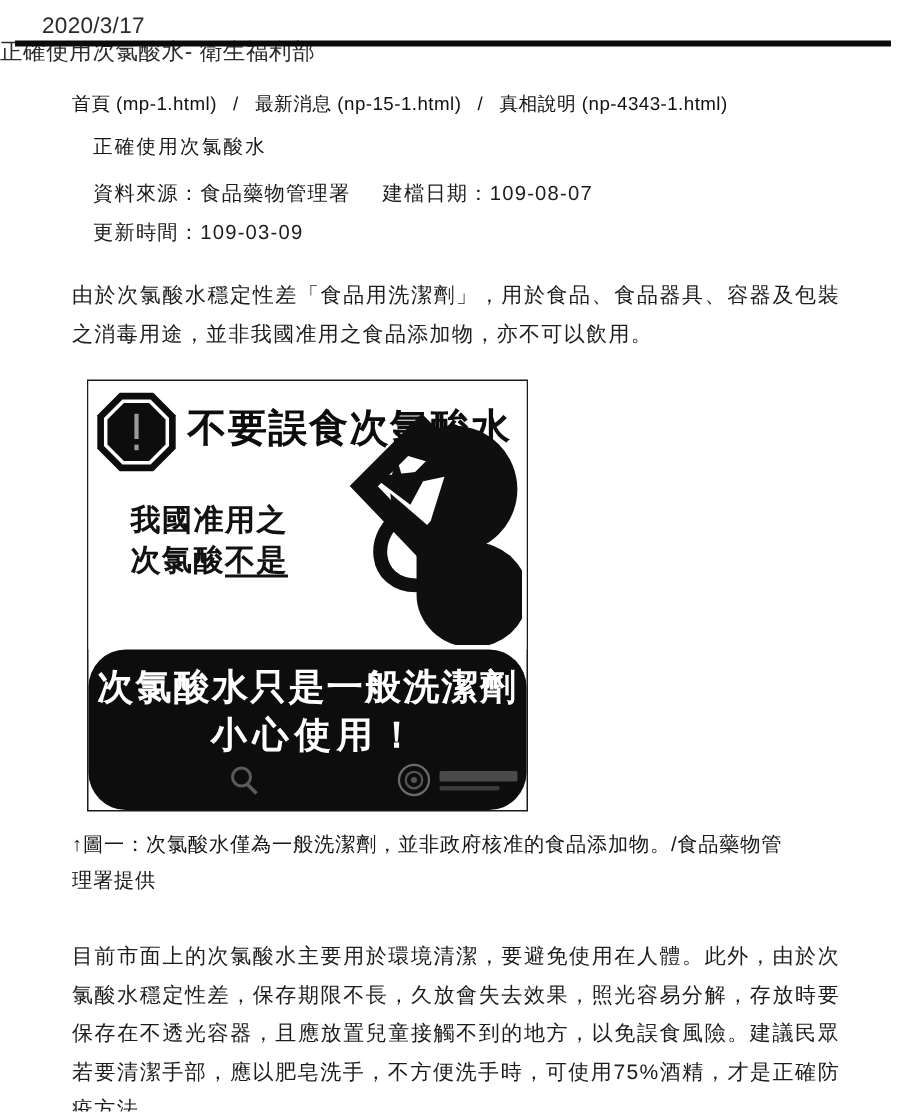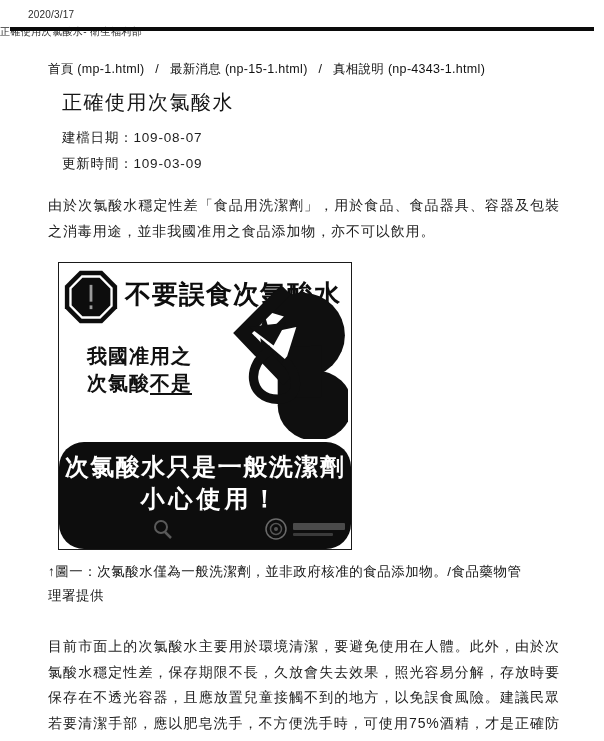--- a/index.html
+++ b/index.html
@@ -1,32 +1,32 @@
 <!DOCTYPE html>
 <html><head>
 <meta charset="utf-8">
 <style>
   * { margin: 0; padding: 0; box-sizing: border-box; }
   html, body { width: 604px; height: 741px; background: #ffffff; overflow: hidden; }
   body { font-family: "Liberation Sans", "DejaVu Sans", sans-serif; color: #1c1c1c; position: relative; }
 
   
-  .print-header { position: absolute; top: 7px; left: 0; width: 604px; height: 18px; font-size: 10px; color: #2b2b2b; }
+  .print-header { position: absolute; top: 7px; left: 0; width: 604px; height: 18px; font-size: 15px; color: #2b2b2b; }
   .print-date { position: absolute; left: 28px; top: 2px; letter-spacing: 0.2px; }
   .print-doc-title { position: absolute; left: 0; top: 18px; width: 100%; text-align: left; letter-spacing: 0.4px; }
   .print-rule { position: absolute; top: 27px; left: 10px; width: 584px; height: 4px; background: #0a0a0a; }
 
   
   .content { position: absolute; top: 48px; left: 48px; width: 516px; }
 
   .breadcrumb { font-size: 12.5px; letter-spacing: 0.3px; color: #111; white-space: nowrap; margin-top: 13px; }
   .breadcrumb a { color: #111; text-decoration: none; cursor: pointer; }
   .breadcrumb .sep { margin: 0 7px; }
 
-  .page-title { margin: 11px 0 0 14px; font-size: 20px; font-weight: 500; letter-spacing: 1.5px; color: #161616; }
+  .page-title { margin: 11px 0 0 14px; font-size: 13px; font-weight: 500; letter-spacing: 1.5px; color: #161616; }
 
   .meta { margin: 9px 0 0 14px; font-size: 13.5px; line-height: 26px; letter-spacing: 0.8px; }
   .meta-row { display: flex; }
   .meta-source { width: 193px; }
 
   .para { font-size: 14px; line-height: 25.5px; letter-spacing: 0.9px; width: 512px; text-align: justify; }
   .para1 { margin-top: 16px; }
   .para2 { margin-top: 26px; }
 
   
@@ -69,20 +69,21 @@
       <span class="sep">/</span>
       <a>最新消息 (np-15-1.html)</a>
       <span class="sep">/</span>
       <a>真相說明 (np-4343-1.html)</a>
     </nav>
 
     <h1 class="page-title">正確使用次氯酸水</h1>
 
     <div class="meta">
       <div class="meta-row">
+        <span class="meta-source">資料來源：食品藥物管理署</span>
         <span>建檔日期：109-08-07</span>
       </div>
       <div class="meta-row">
         <span>更新時間：109-03-09</span>
       </div>
     </div>
 
     <p class="para para1">由於次氯酸水穩定性差「食品用洗潔劑」，用於食品、食品器具、容器及包裝之消毒用途，並非我國准用之食品添加物，亦不可以飲用。</p>
 
     <figure class="figure-block">

